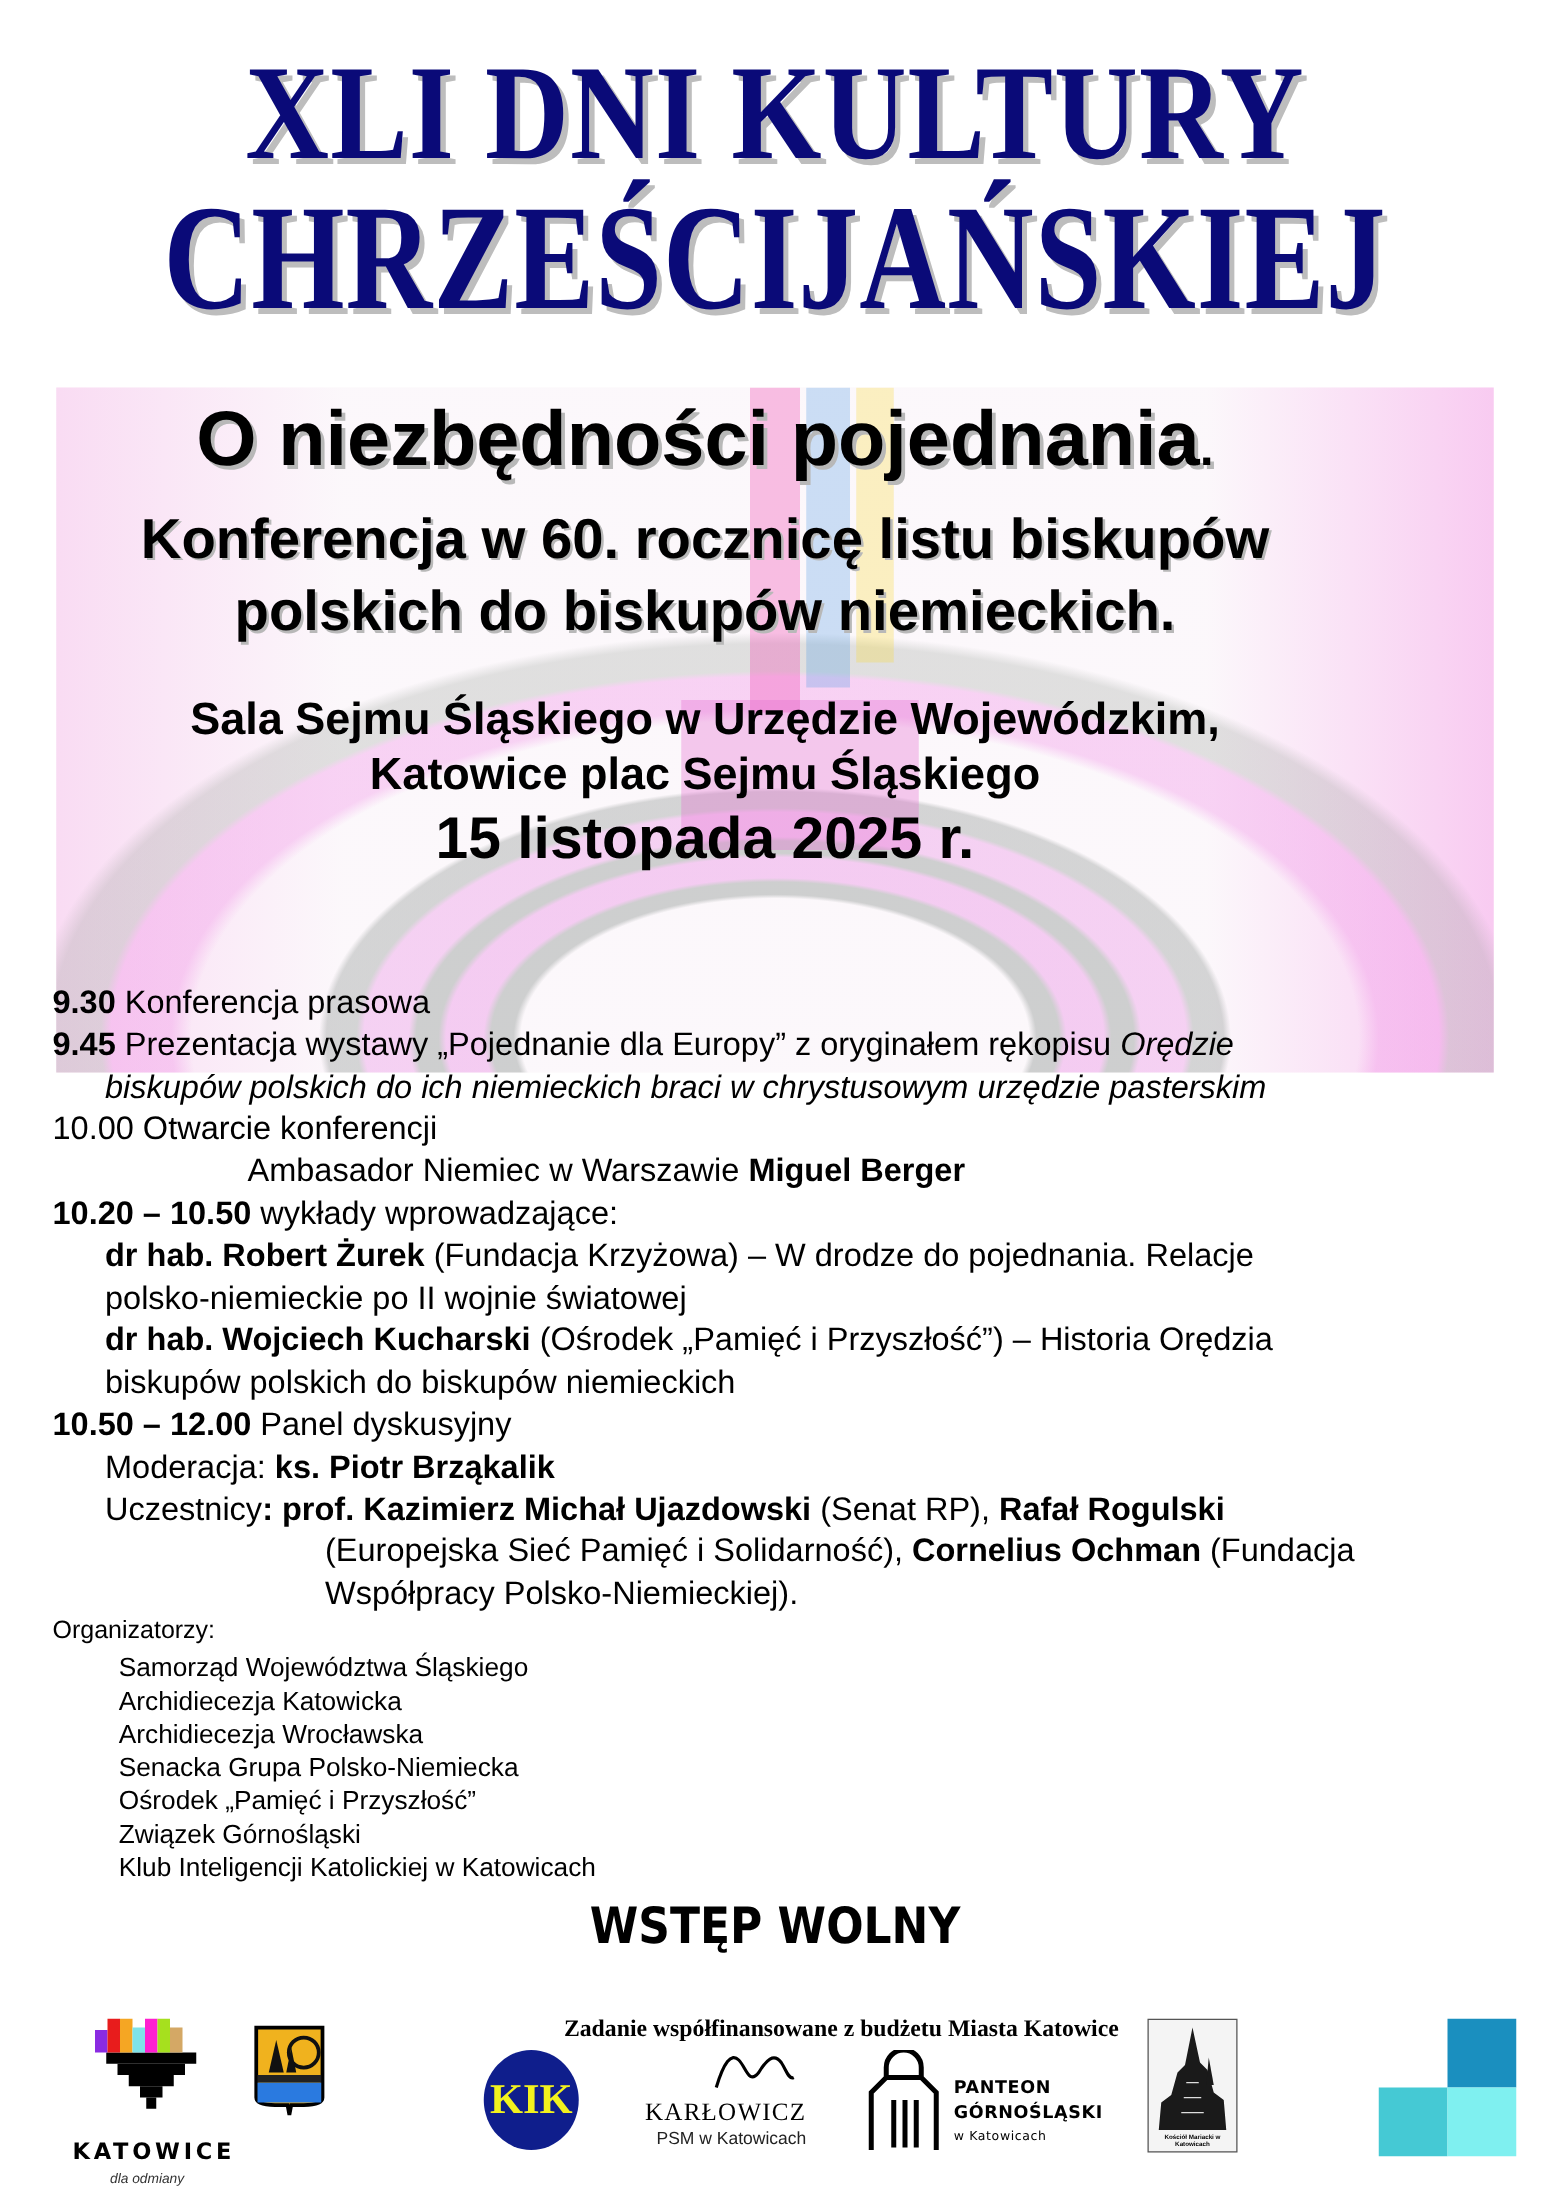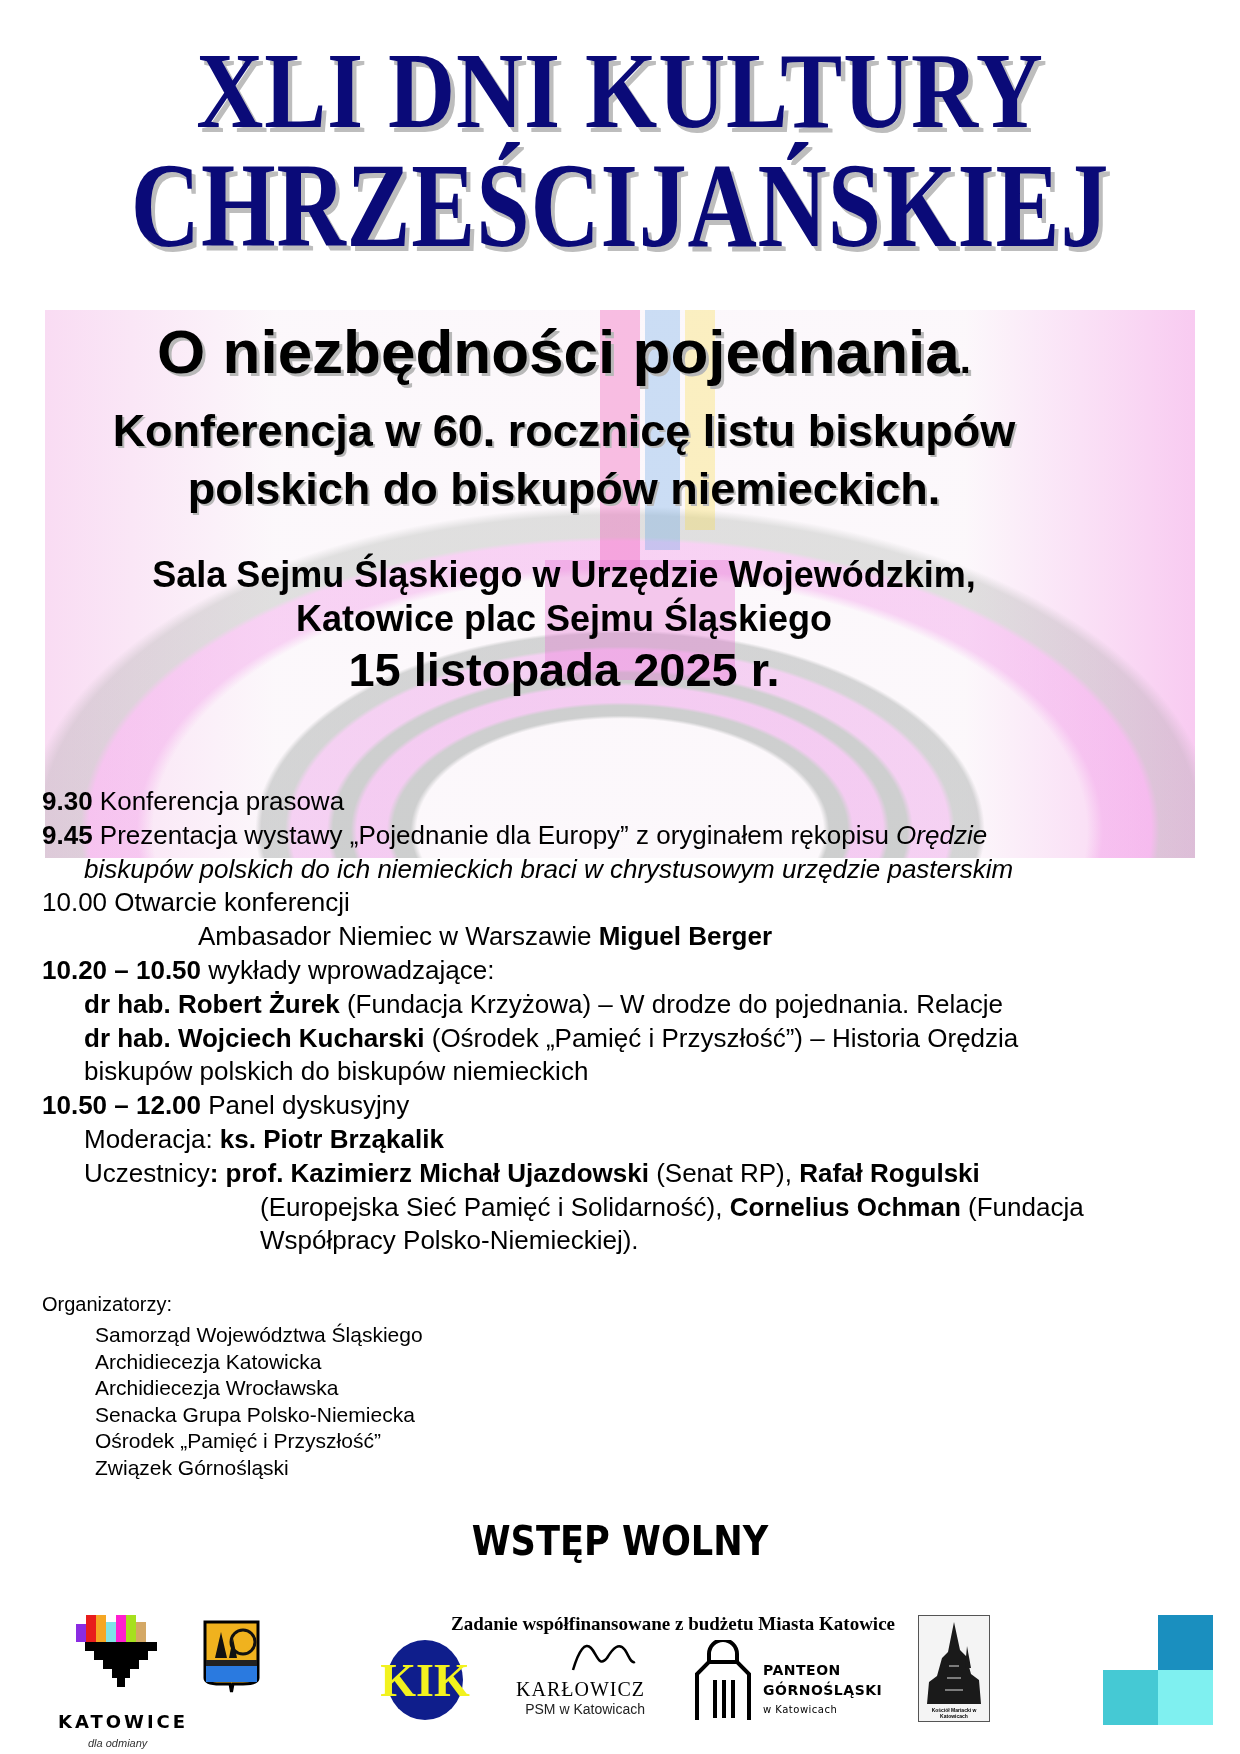--- a/index.html
+++ b/index.html
@@ -56,21 +56,21 @@
   .logo { position: absolute; }
   .katowice { left: 76px; top: 1615px; width: 90px; }
   .katowice .bars { display: flex; align-items: flex-end; height: 27px; }
   .katowice .bars span { display: block; width: 10px; }
   .katowice .pyramid div { background: #000; margin: 0 auto; height: 9px; }
   .katowice .word { position: absolute; left: -18px; top: 96px; font-weight: bold; font-size: 18px; letter-spacing: 3px; white-space: nowrap; font-family: "DejaVu Sans", sans-serif; }
   .katowice .tag { position: absolute; left: 12px; top: 122px; font-style: italic; font-size: 11px; color: #333; white-space: nowrap; }
 
   .coat { left: 203px; top: 1620px; width: 57px; height: 74px; }
   .kik { left: 387px; top: 1640px; width: 76px; height: 80px; border-radius: 50%; background: #0f1e8c; display: flex; align-items: center; justify-content: center; }
-  .kik span { color: #f2f21e; font-weight: bold; font-size: 46px; font-family: "Liberation Serif", serif; }
+  .kik span { color: #f2f21e; font-weight: bold; font-size: 34px; font-family: "Liberation Serif", serif; }
   .karlowicz { left: 505px; top: 1640px; width: 140px; text-align: right; }
   .karlowicz .name { font-family: "Liberation Serif", serif; font-size: 20px; letter-spacing: 1px; margin-top: 2px; white-space: nowrap; }
   .karlowicz .sub { font-size: 14px; color: #222; white-space: nowrap; }
   .panteon { left: 693px; top: 1640px; width: 180px; height: 80px; }
   .panteon .txt { position: absolute; left: 70px; top: 20px; font-weight: bold; font-size: 14px; line-height: 20px; white-space: nowrap; font-family: "DejaVu Sans", sans-serif; letter-spacing: 0.5px; }
   .panteon .small { font-weight: normal; font-size: 10px; }
   .cathedral { left: 918px; top: 1615px; width: 70px; height: 105px; border: 1px solid #555; background: #f4f4f4; }
   .cathedral .cap { position: absolute; bottom: 2px; width: 100%; text-align: center; font-size: 5px; font-weight: bold; }
   .squares { left: 1103px; top: 1615px; width: 110px; height: 110px; }
   .squares div { position: absolute; width: 55px; height: 55px; }
@@ -97,37 +97,39 @@
 <div class="h-main date">15 listopada 2025 r.</div>
 
 <div class="prog">
   <div class="ln"><b>9.30</b><span> Konferencja prasowa</span></div>
   <div class="ln"><b>9.45</b><span> Prezentacja wystawy „Pojednanie dla Europy” z oryginałem rękopisu </span><i>Orędzie</i></div>
   <div class="ln ind1"><i>biskupów polskich do ich niemieckich braci w chrystusowym urzędzie pasterskim</i></div>
   <div class="ln"><span>10.00 Otwarcie konferencji</span></div>
   <div class="ln ind2"><span>Ambasador Niemiec w Warszawie </span><b>Miguel Berger</b></div>
   <div class="ln"><b>10.20 – 10.50</b><span> wykłady wprowadzające:</span></div>
   <div class="ln ind1"><b>dr hab. Robert Żurek</b><span> (Fundacja Krzyżowa) – W drodze do pojednania. Relacje</span></div>
+  <div class="ln ind1"><span>polsko-niemieckie po II wojnie światowej</span></div>
   <div class="ln ind1"><b>dr hab. Wojciech Kucharski</b><span> (Ośrodek „Pamięć i Przyszłość”) – Historia Orędzia</span></div>
   <div class="ln ind1"><span>biskupów polskich do biskupów niemieckich</span></div>
   <div class="ln"><b>10.50 – 12.00</b><span> Panel dyskusyjny</span></div>
   <div class="ln ind1"><span>Moderacja: </span><b>ks. Piotr Brząkalik</b></div>
   <div class="ln ind1"><span>Uczestnicy</span><b>: prof. Kazimierz Michał Ujazdowski</b><span> (Senat RP), </span><b>Rafał Rogulski</b></div>
   <div class="ln ind3"><span>(Europejska Sieć Pamięć i Solidarność), </span><b>Cornelius Ochman</b><span> (Fundacja</span></div>
   <div class="ln ind3"><span>Współpracy Polsko-Niemieckiej).</span></div>
 </div>
 
 <div class="org-title">Organizatorzy:</div>
 <div class="org-list">
   <div>Samorząd Województwa Śląskiego</div>
   <div>Archidiecezja Katowicka</div>
   <div>Archidiecezja Wrocławska</div>
   <div>Senacka Grupa Polsko-Niemiecka</div>
   <div>Ośrodek „Pamięć i Przyszłość”</div>
   <div>Związek Górnośląski</div>
+  <div>Klub Inteligencji Katolickiej w Katowicach</div>
 </div>
 
 <div class="free">WSTĘP WOLNY</div>
 
 <div class="sponsor-caption">Zadanie współfinansowane z budżetu Miasta Katowice</div>
 
 <div class="logo katowice">
   <div class="bars">
     <span style="height:18px;background:#8a2be2"></span>
     <span style="height:27px;background:#e81c1c"></span>

